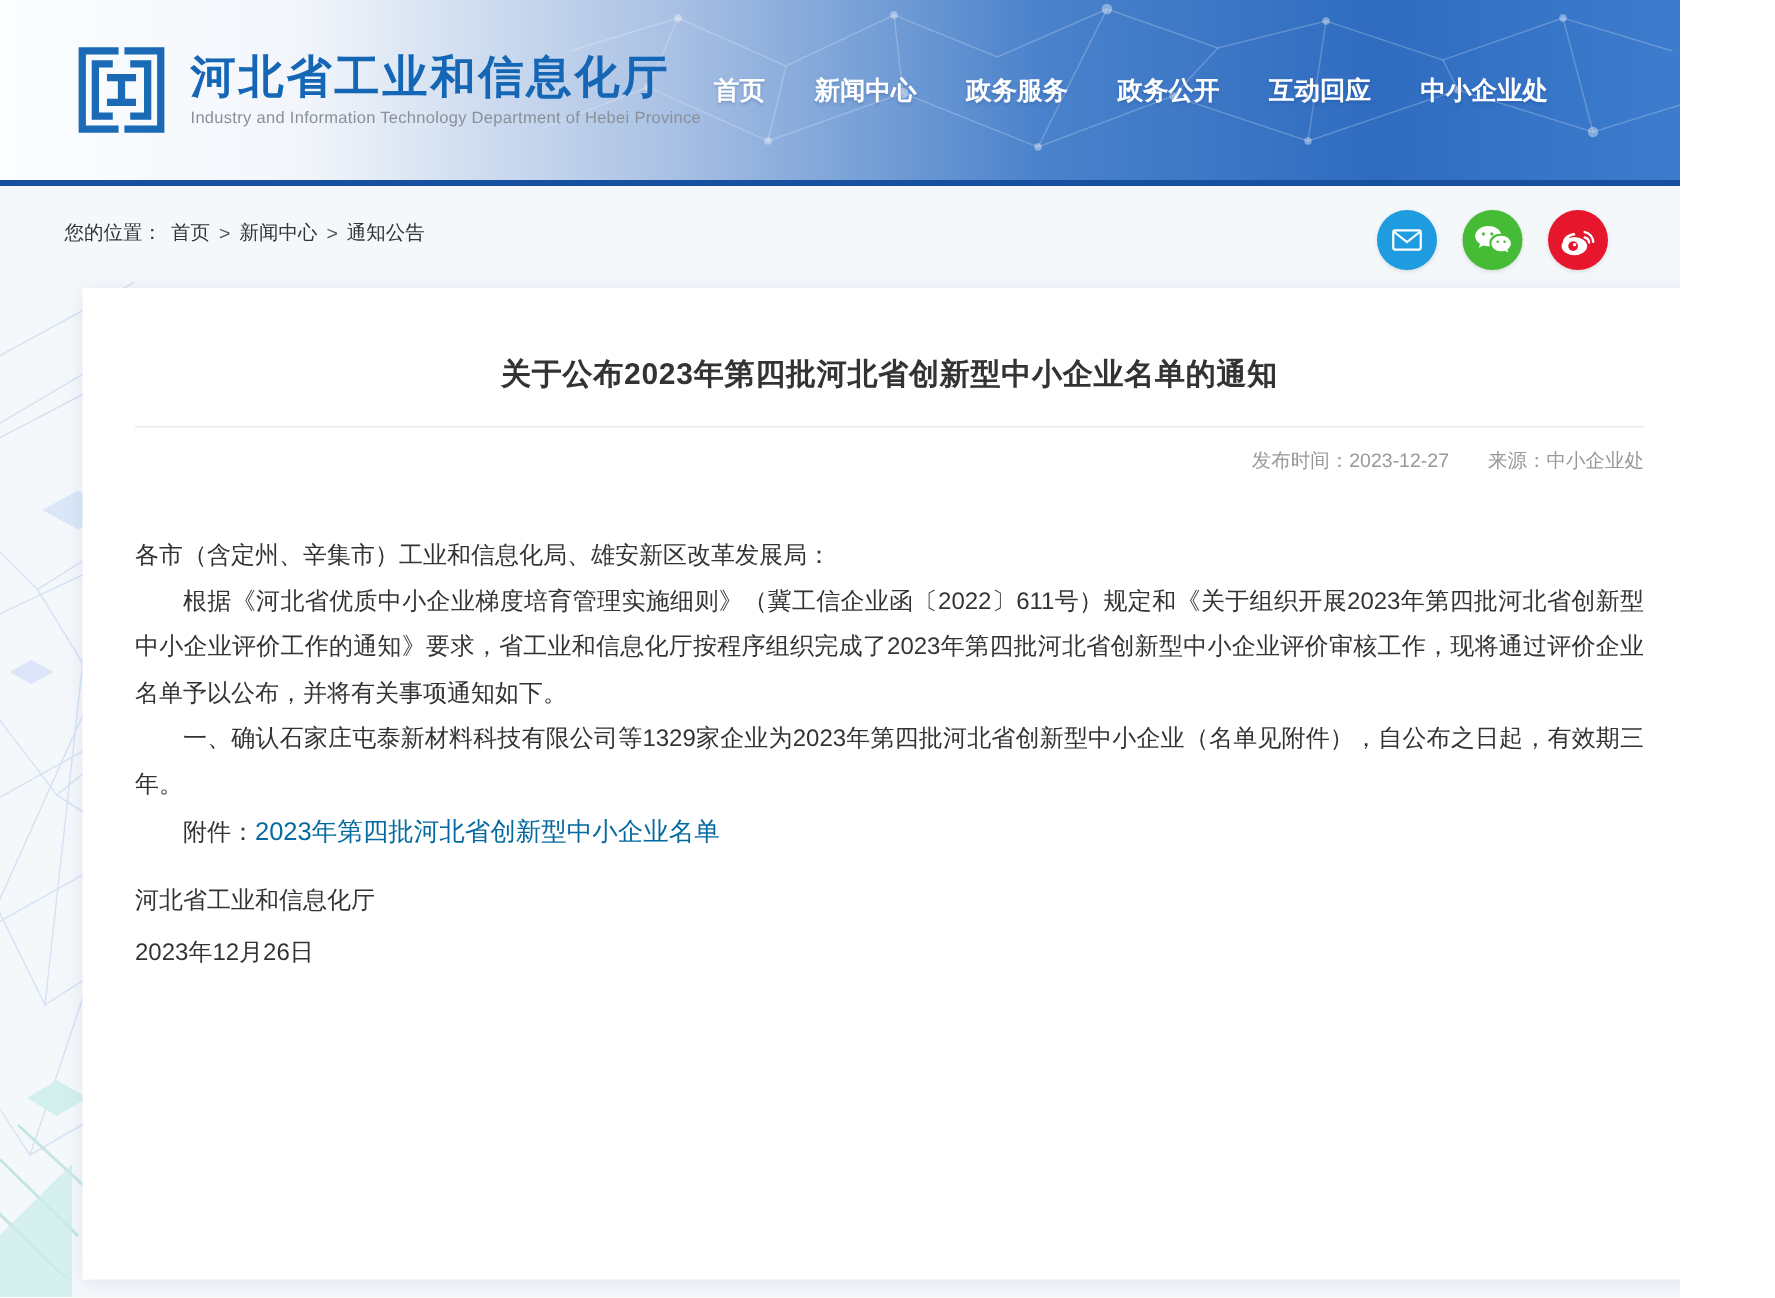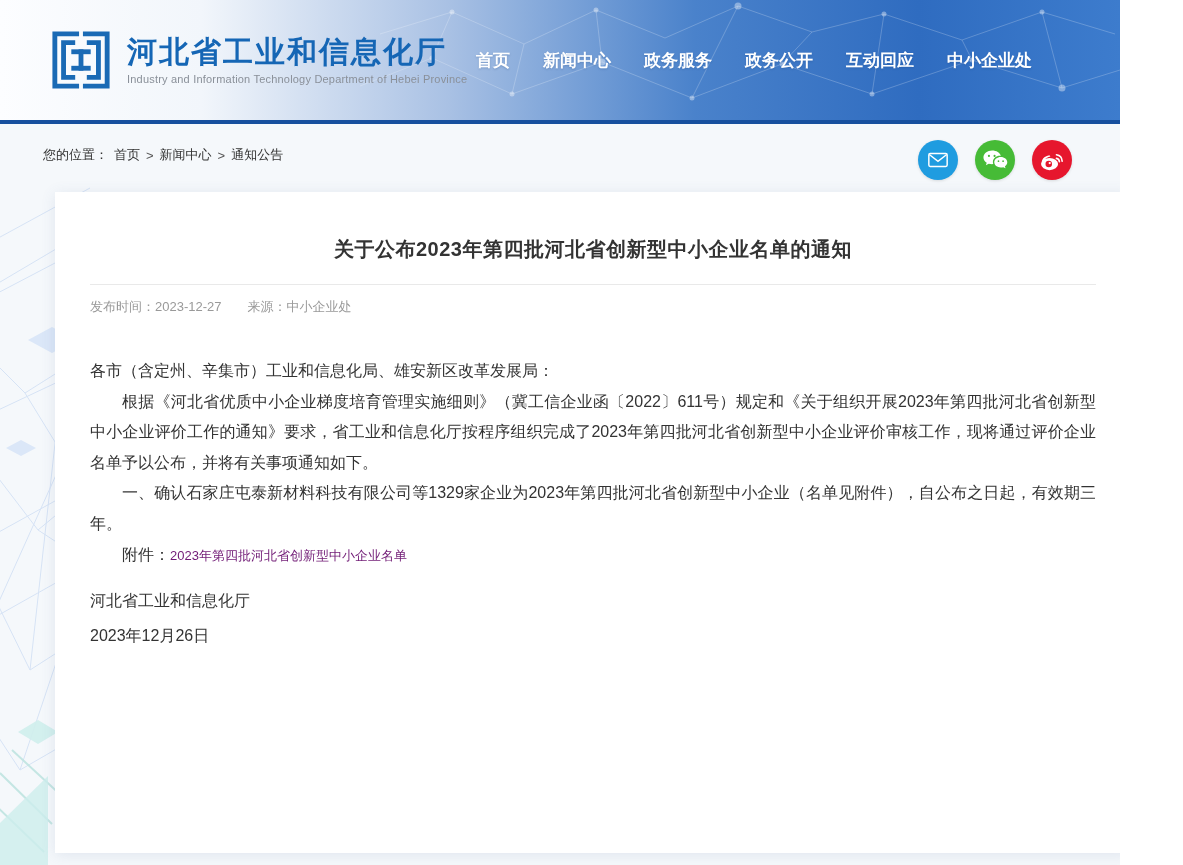--- a/index.html
+++ b/index.html
@@ -36,29 +36,29 @@
   .bg-deco { position:absolute; left:0; top:128px; z-index:0; pointer-events:none; }
 
   
   .card {
     position:absolute; left:55px; top:192px; width:1076px; bottom:12px;
     background:#ffffff; box-shadow:0 2px 14px rgba(70,100,150,.12);
     padding:30px 35px 20px; z-index:1;
   }
   .article-title { margin:14px 0 0; text-align:center; font-size:20px; font-weight:bold; color:#333; letter-spacing:.5px; }
   .title-divider { border:none; border-top:1px solid #e9e9e9; margin:21px 0 0; }
-  .meta { text-align:left; font-size:13px; color:#999; margin-top:13px; }
+  .meta { text-align:right; font-size:13px; color:#999; margin-top:13px; }
   .meta .meta-gap { display:inline-block; width:26px; }
 
   .article-body { margin-top:40px; font-size:16px; color:#333; line-height:30.6px; }
   .article-body p { margin:0; text-indent:2em; text-align:justify; }
   .article-body p.salutation { text-indent:0; }
   .attachment-row { text-indent:2em; }
   .attachment-label { font-size:16px; color:#333; }
-  .attachment-link { font-size:13px; color:#701a75; text-decoration:none; cursor:pointer; }
+  .attachment-link { font-size:17px; color:#0369a1; text-decoration:none; cursor:pointer; }
   .signature { text-align:right; text-indent:0 !important; line-height:35px; }
   .signature.first { margin-top:12px !important; }
 </style>
 </head>
 <body>
 
 <div class="page">
 
   <svg class="bg-deco" width="220" height="737" viewBox="0 0 220 737">
     <g stroke="#ccdcf3" stroke-width="1" fill="none" opacity="0.75">

